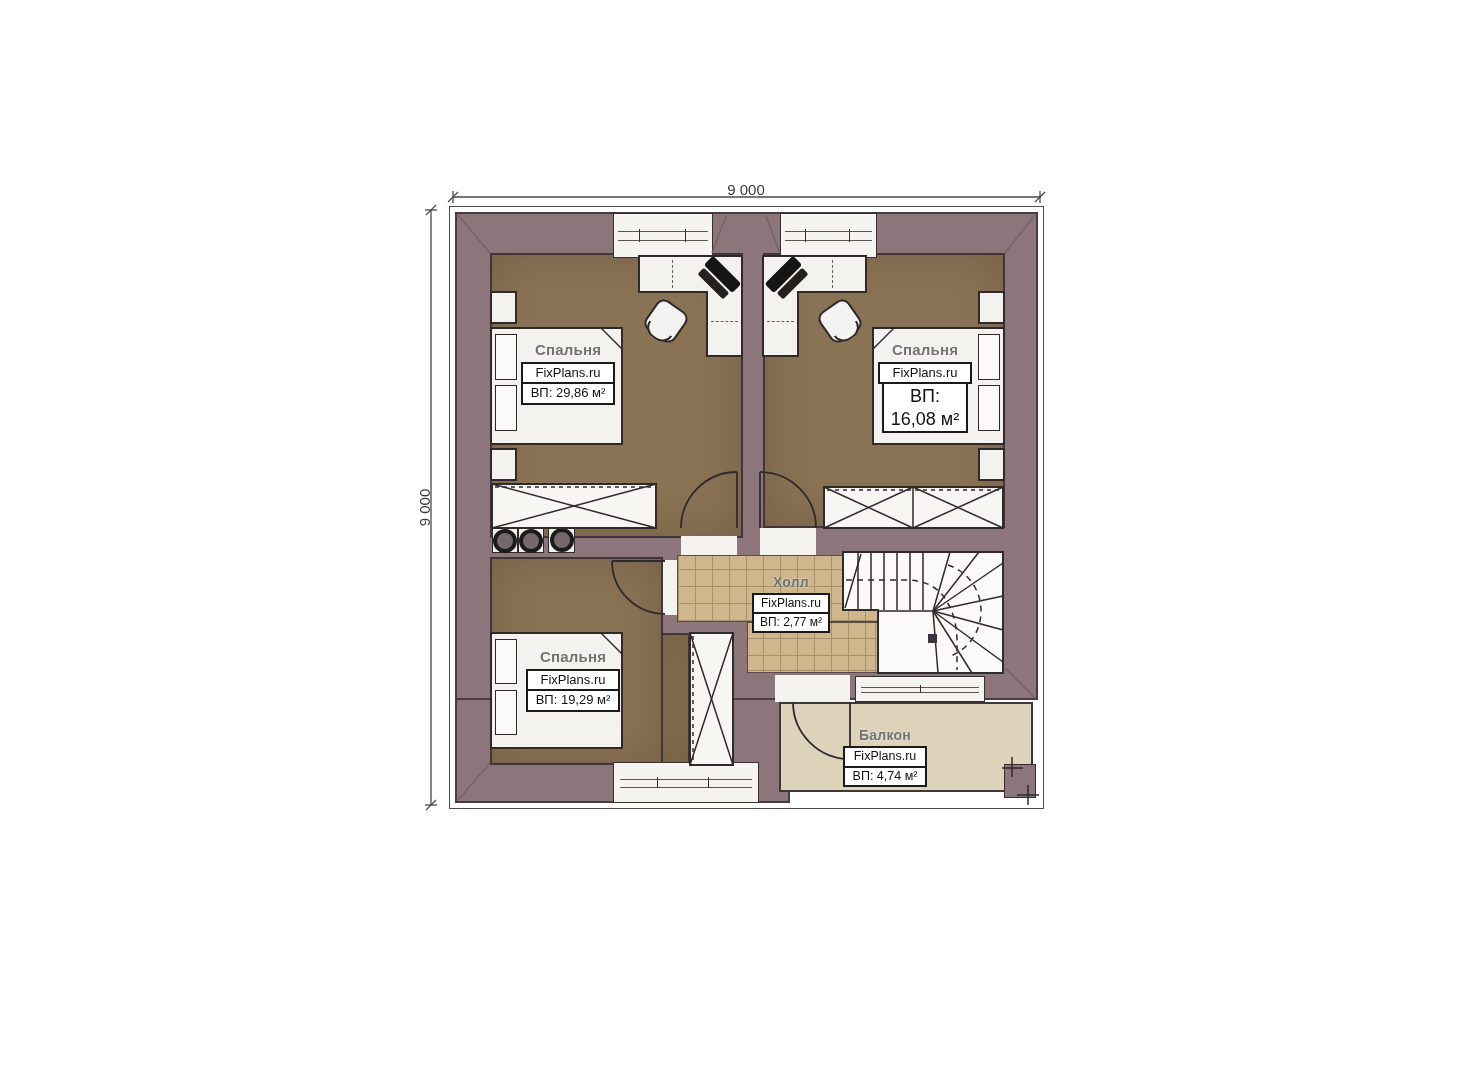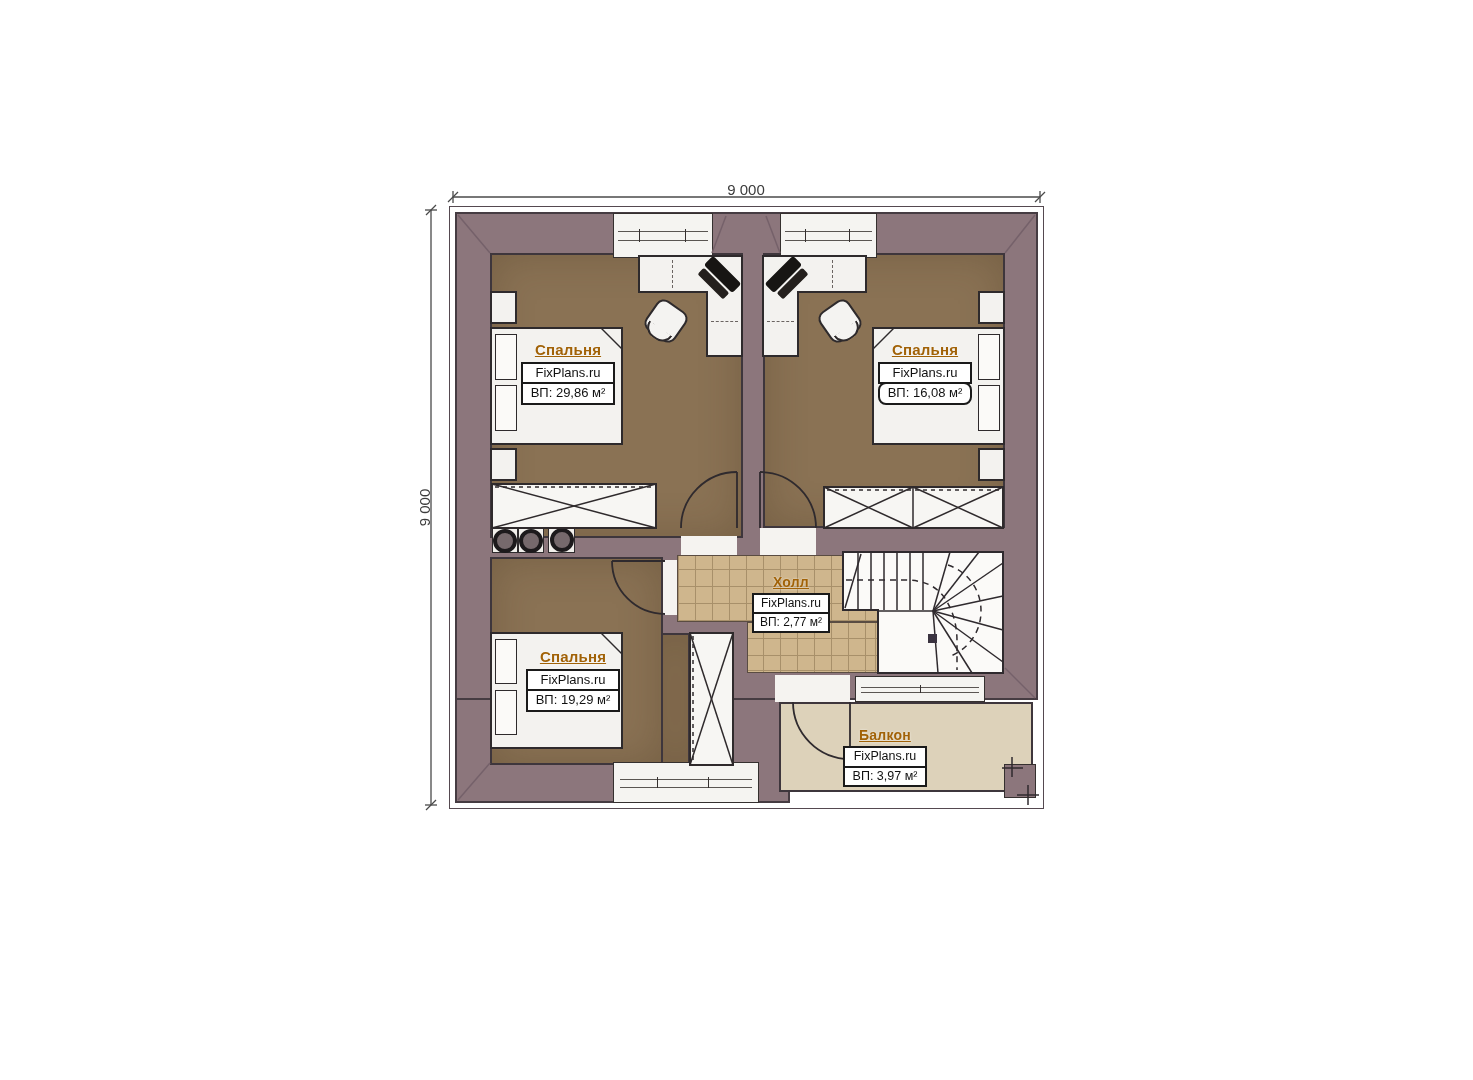--- a/index.html
+++ b/index.html
@@ -27,21 +27,21 @@
   .dash-h{border-top:1.5px dashed #6a6461;}
   .laptop{background:#171513;border-radius:3px;}
   .laptop2{background:#24201d;border-radius:2px;}
   .chair{background:#f4f3f1;border:2px solid #2e2a2c;border-radius:9px;box-sizing:border-box;}
   .chair-back{position:absolute;left:2px;right:2px;bottom:-5px;height:12px;border:2px solid #2e2a2c;border-top:none;
               border-radius:0 0 14px 14px;background:#f4f3f1;box-sizing:border-box;}
   .knobbox{background:#f2f0ec;border:1.5px solid #2e2a2c;box-sizing:border-box;display:flex;align-items:center;justify-content:center;}
   .knob{width:16px;height:16px;border-radius:50%;background:#76696c;border:4.5px solid #1d1a1c;box-sizing:content-box;}
   
   .roomlabel{display:flex;flex-direction:column;align-items:center;z-index:6;}
-  .roomlabel .title{font-weight:bold;color:#a16207;letter-spacing:.2px;text-shadow:0 0 2px rgba(255,255,255,.8);text-decoration:underline;}
+  .roomlabel .title{font-weight:bold;color:#737373;letter-spacing:.2px;text-shadow:0 0 2px rgba(255,255,255,.8);}
   .lblbox{background:#ffffff;border:2px solid #1a1a1a;color:#111;text-align:center;line-height:1.25;padding:1px 4px;box-sizing:border-box;}
   .dimlabel{color:#3c3c3c;font-size:15px;text-align:center;z-index:6;}
   .column{background:#8c767c;border:1.5px solid #35302f;box-sizing:border-box;}
 </style>
 </head>
 <body>
 
 <div class="canvas">
 
   <div class="abs" style="left:449px;top:206px;width:595px;height:603px;border:1.5px solid #554950;box-sizing:border-box;z-index:0;"></div>
@@ -248,34 +248,34 @@
 
   <div class="abs roomlabel" style="left:508px;top:341px;width:120px;">
     <div class="title" style="font-size:15px;margin-bottom:4px;">Спальня</div>
     <div class="lblbox" style="width:94px;font-size:13px;">FixPlans.ru</div>
     <div class="lblbox" style="width:94px;font-size:13px;margin-top:-2px;">ВП: 29,86 м²</div>
   </div>
 
   <div class="abs roomlabel" style="left:865px;top:341px;width:120px;">
     <div class="title" style="font-size:15px;margin-bottom:4px;">Спальня</div>
     <div class="lblbox" style="width:94px;font-size:13px;">FixPlans.ru</div>
-    <div class="lblbox" style="width:94px;font-size:13px;margin-top:-2px;border-radius:8px;">ВП: 16,08 м²</div>
+    <div class="lblbox" style="width:86px;font-size:18px;margin-top:-2px;">ВП: 16,08 м²</div>
   </div>
 
   <div class="abs roomlabel" style="left:513px;top:648px;width:120px;">
     <div class="title" style="font-size:15px;margin-bottom:4px;">Спальня</div>
     <div class="lblbox" style="width:94px;font-size:13px;">FixPlans.ru</div>
     <div class="lblbox" style="width:94px;font-size:13px;margin-top:-2px;">ВП: 19,29 м²</div>
   </div>
 
   <div class="abs roomlabel" style="left:751px;top:574px;width:80px;">
     <div class="title" style="font-size:14px;margin-bottom:3px;">Холл</div>
     <div class="lblbox" style="width:78px;font-size:12px;">FixPlans.ru</div>
     <div class="lblbox" style="width:78px;font-size:12px;margin-top:-2px;">ВП: 2,77 м²</div>
   </div>
 
   <div class="abs roomlabel" style="left:842px;top:727px;width:86px;">
     <div class="title" style="font-size:14px;margin-bottom:3px;">Балкон</div>
     <div class="lblbox" style="width:84px;font-size:12.5px;">FixPlans.ru</div>
-    <div class="lblbox" style="width:84px;font-size:12.5px;margin-top:-2px;">ВП: 3,97 м²</div>
+    <div class="lblbox" style="width:84px;font-size:12.5px;margin-top:-2px;">ВП: 4,74 м²</div>
   </div>
 
 </div>
 
 </body></html>

